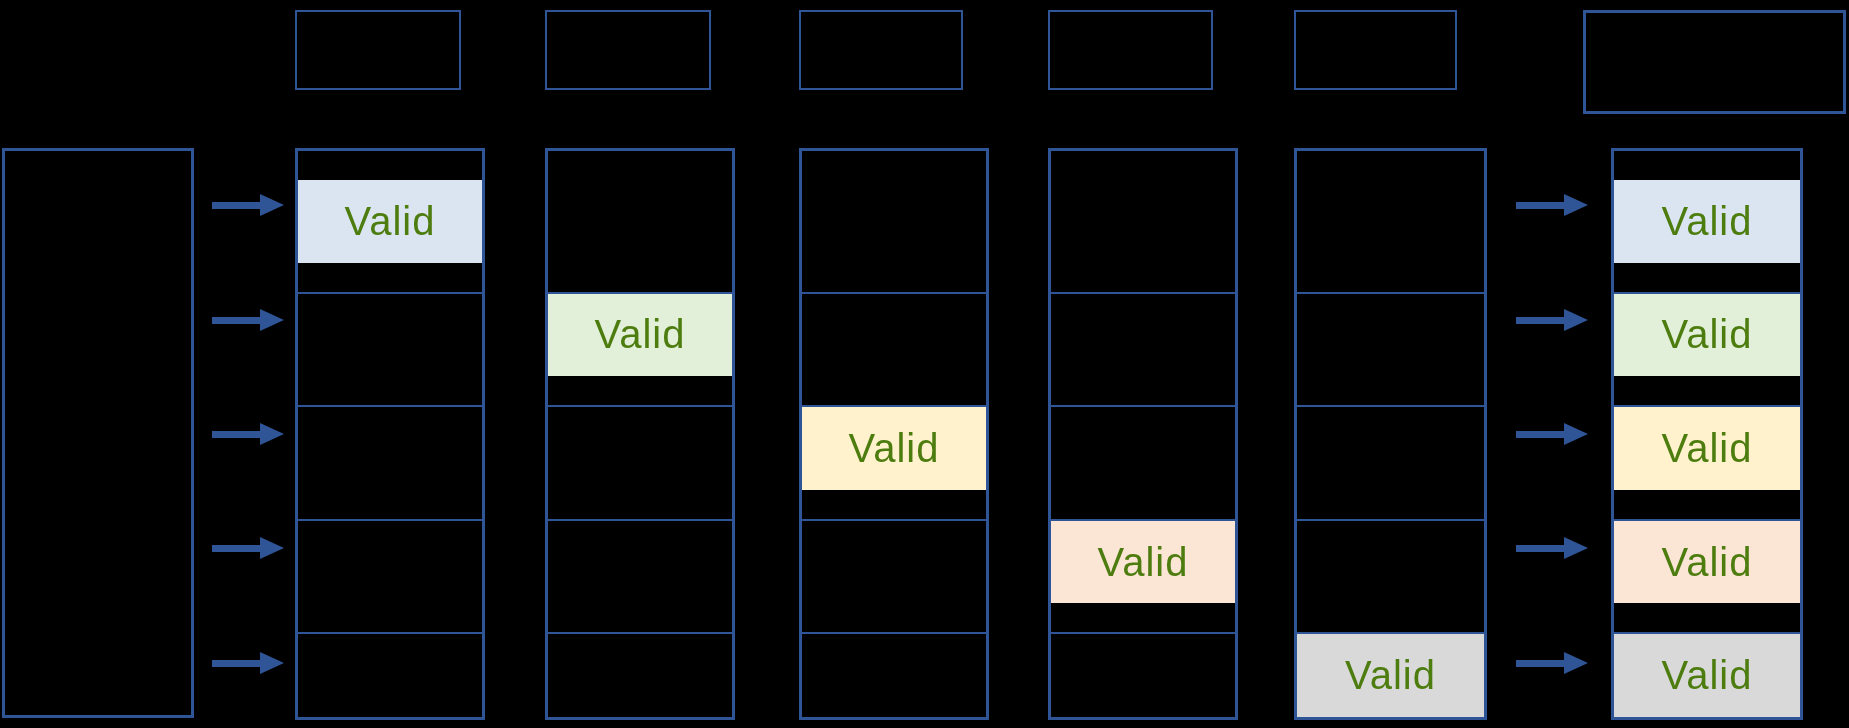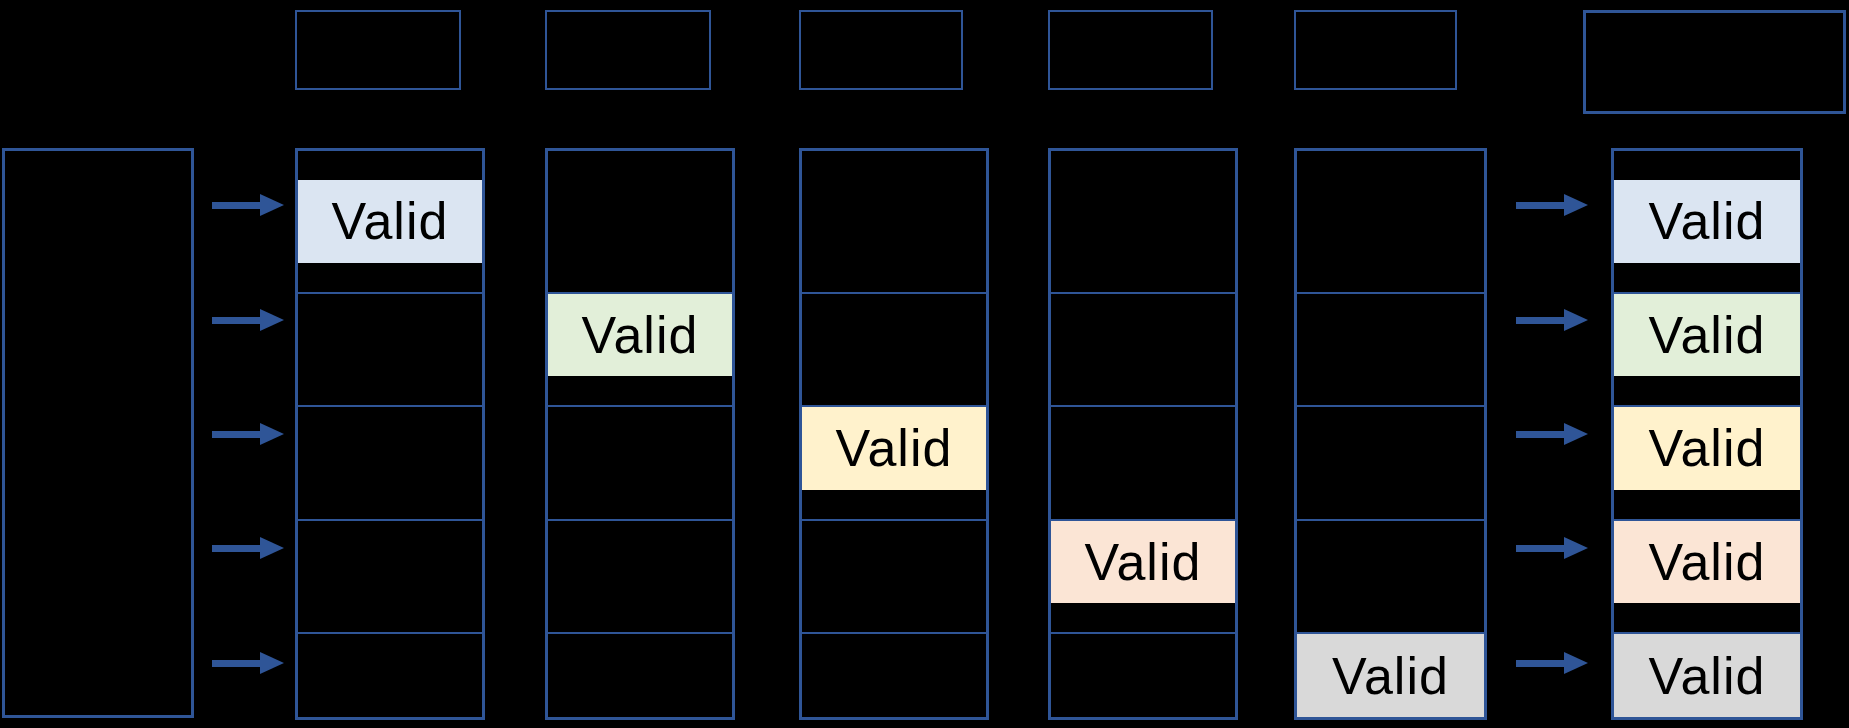--- a/index.html
+++ b/index.html
@@ -51,22 +51,22 @@
     border: 3px solid var(--line);
     display: flex;
     flex-direction: column;
   }
   .cell {
     flex: 1 1 0;
     border-top: 2px solid var(--line);
     display: flex;
     align-items: center;
     justify-content: center;
-    font-size: 52px;
-    color: #000000;
+    font-size: 40px;
+    color: #4d7c0f;
     letter-spacing: 1px;
     margin-top: 29px;
   }
   .cell:first-child { border-top: none; }
 
   
   .arrow {
     position: absolute;
     width: 72px;
     height: 26px;

